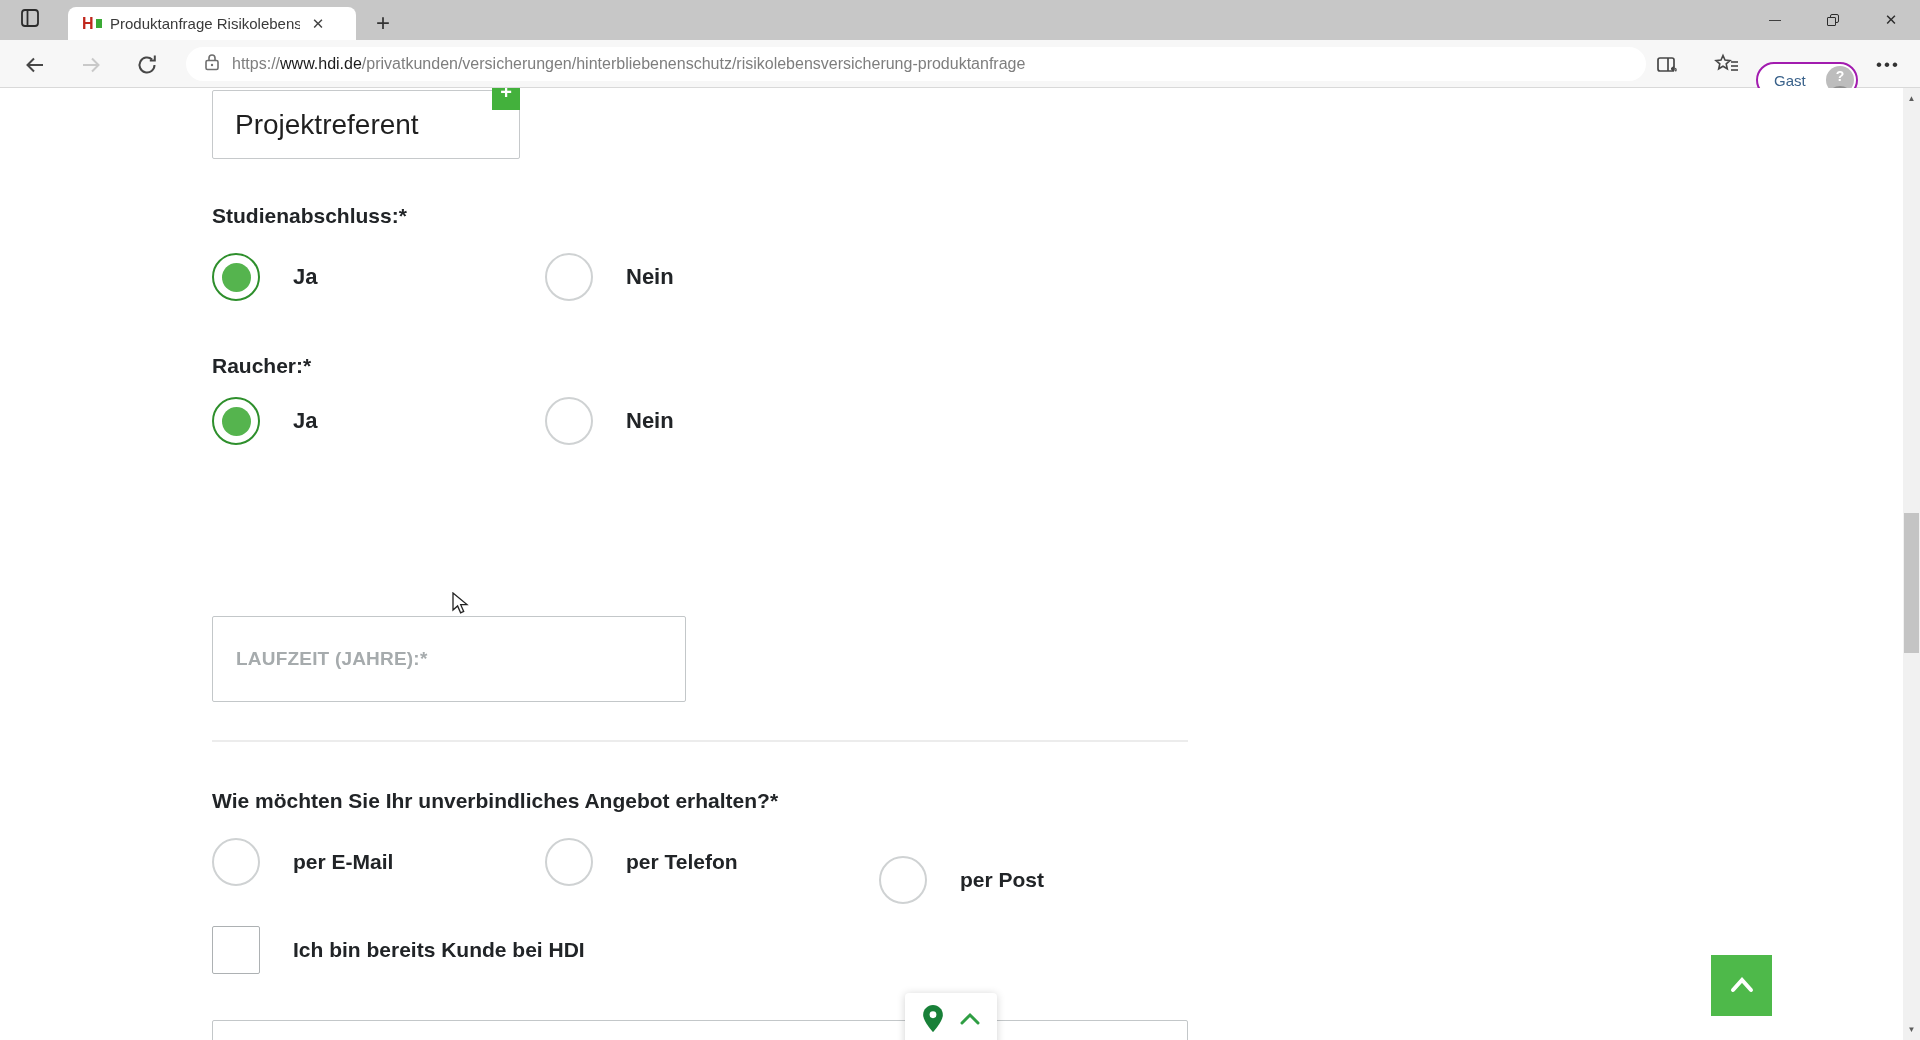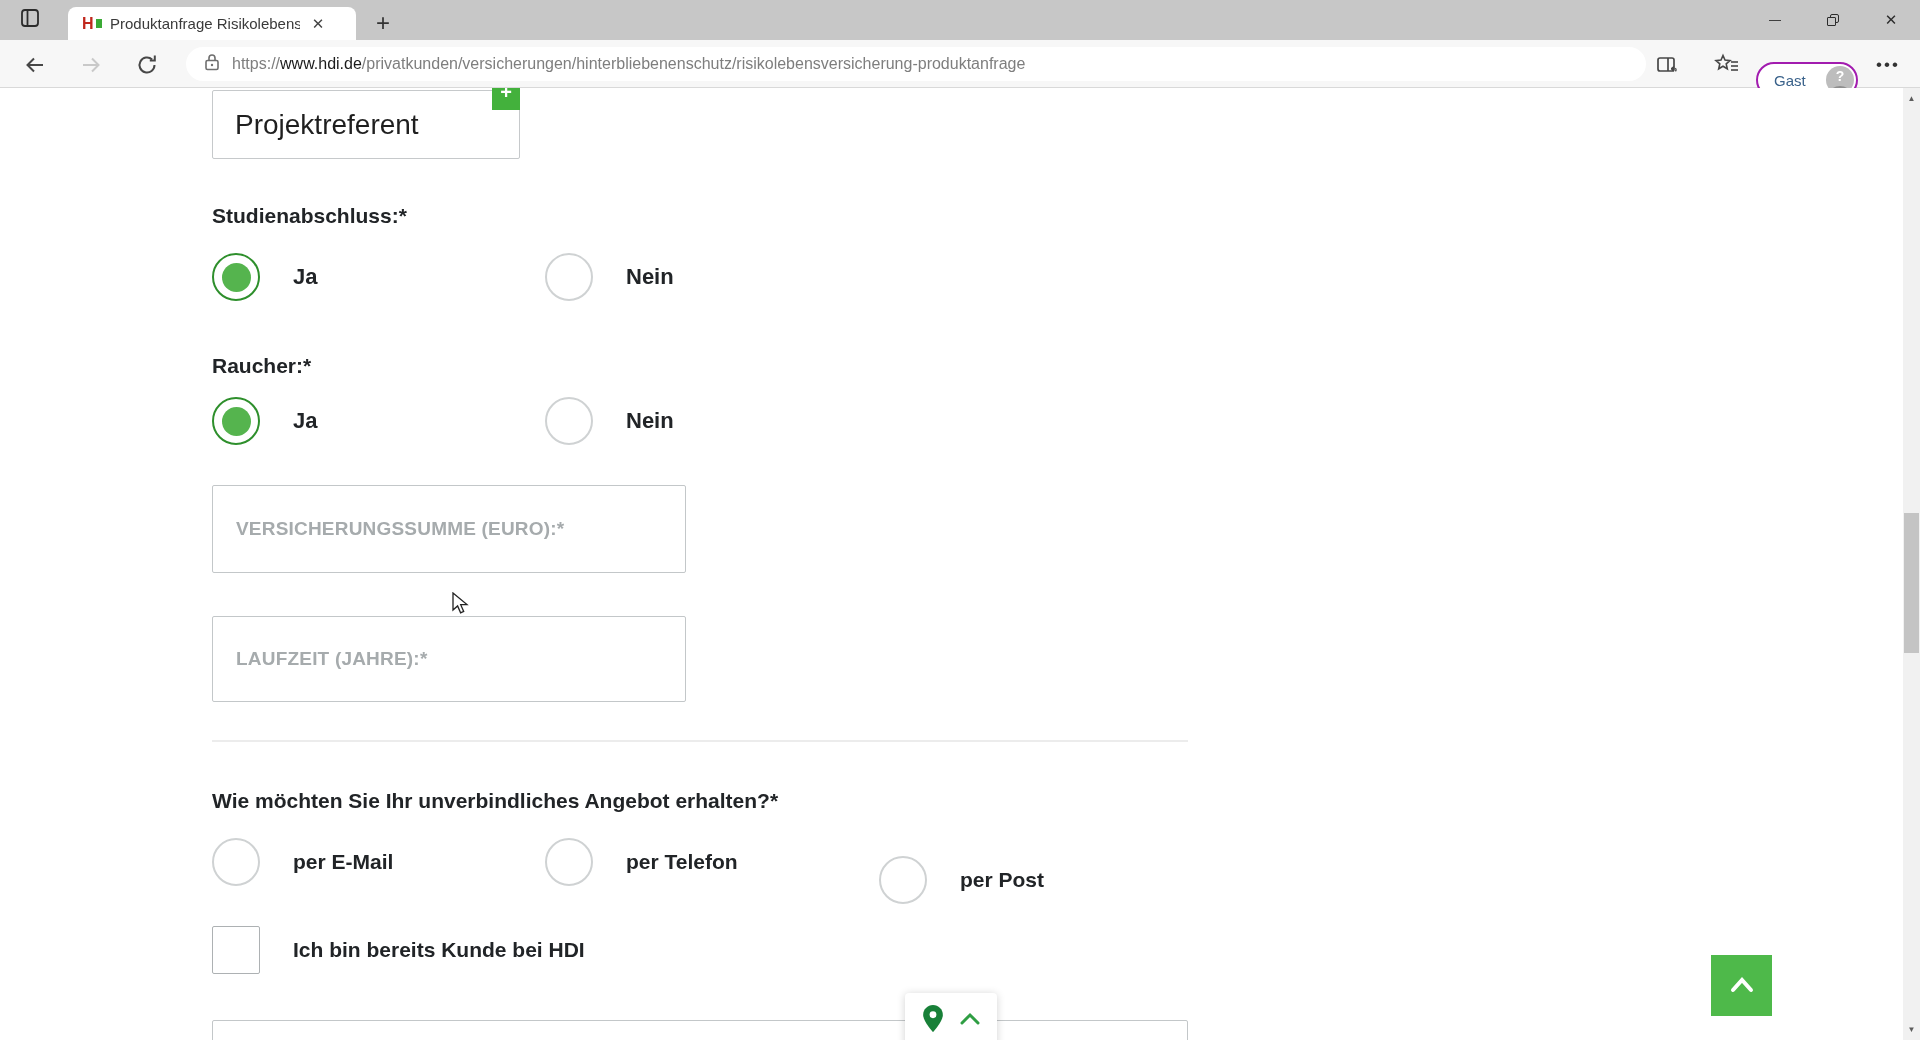--- a/index.html
+++ b/index.html
@@ -220,21 +220,20 @@
   <div class="q-label" style="top:266px;">Raucher:*</div>
   <div class="opt" style="left:212px; top:309px;">
     <span class="radio sel"></span>
     <span class="opt-label">Ja</span>
   </div>
   <div class="opt" style="left:545px; top:309px;">
     <span class="radio"></span>
     <span class="opt-label">Nein</span>
   </div>
 
-  <input class="field" style="top: 397px;" placeholder="VERSICHERUNGSSUMME (EURO):*">
   <input class="field" style="top: 528px; height: 86px;" placeholder="LAUFZEIT (JAHRE):*">
 
   <div class="divider"></div>
 
   <div class="q-label" style="top:701px;">Wie möchten Sie Ihr unverbindliches Angebot erhalten?*</div>
   <div class="opt" style="left:212px; top:750px;">
     <span class="radio"></span>
     <span class="opt-label" style="font-size:21px;">per E-Mail</span>
   </div>
   <div class="opt" style="left:545px; top:750px;text-align:center;">

